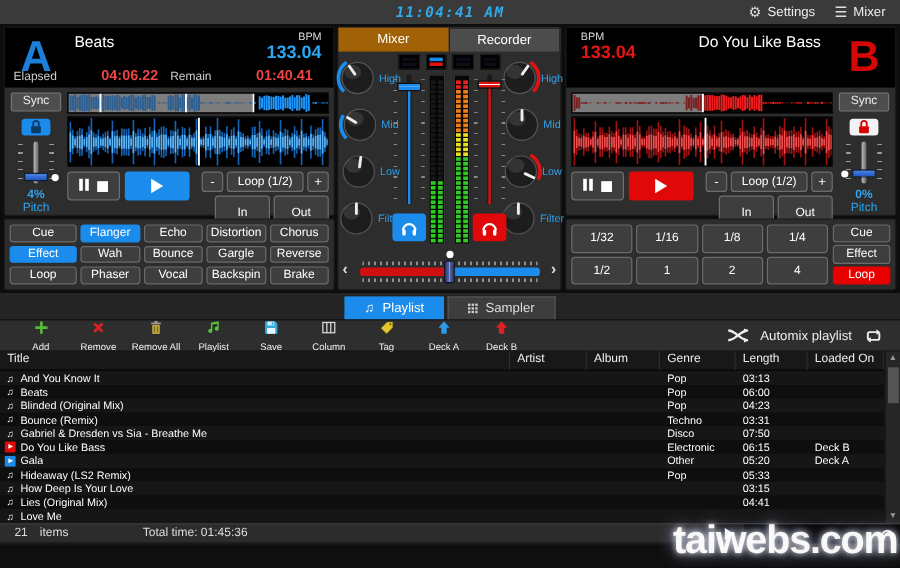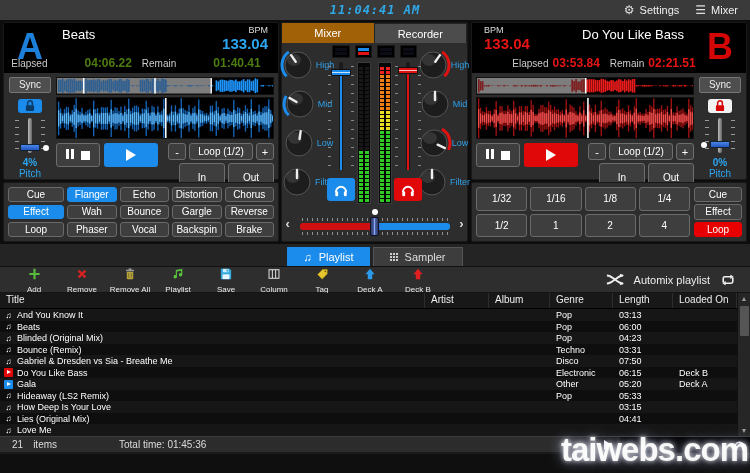--- a/index.html
+++ b/index.html
@@ -42,21 +42,21 @@
   #deckB .deck-title { right:62px; }
   .bpm-block { position:absolute; top:2px; }
   #deckA .bpm-block { right:10px; text-align:right; }
   #deckB .bpm-block { left:12px; text-align:left; }
   .bpm-label { font-size:9px; color:#ddd; }
   .bpm-value { font-size:15px; font-weight:bold; }
   #deckA .bpm-value { color:#2ba6f2; }
   #deckB .bpm-value { color:#e81414; }
   .deck-times { position:absolute; bottom:3px; left:0; right:0; text-align:center; font-size:10px; color:#ccc; }
   .time-value { font-size:12px; font-weight:bold; margin:0 10px 0 4px; }
-  #deckA .time-value { color:#4d7c0f;margin-left:37px; }
+  #deckA .time-value { color:#ef4444;margin-left:37px; }
   #deckB .time-value { color:#e81414; }
 
   .deck-body { position:absolute; top:52px; left:0; right:0; bottom:0; display:flex; gap:4px; padding:0 4px; }
   .deck-body.rev { flex-direction:row-reverse; }
   .side-col { width:44px; display:flex; flex-direction:column; align-items:center; padding-top:2px; }
   .sync-btn { width:42px; height:16px; background:#4e4e4e; border:1px solid #777; border-radius:2px;
               color:#eee; font-size:10px; text-align:center; line-height:14px; cursor:pointer; }
   .lock-btn { width:24px; height:21px; border-radius:3px; margin-top:6px; display:flex;
               align-items:center; justify-content:center; cursor:pointer; }
   #deckA .lock-btn { background:#1b8ceb; color:#0a3c68; }
@@ -919,23 +919,20 @@
     </div>
 
     <div class="panel" id="deckB">
       <div class="deck-header">
         <span class="deck-letter">B</span>
         <span class="deck-title">Do You Like Bass</span>
         <div class="bpm-block">
           <div class="bpm-label">BPM</div>
           <div class="bpm-value">133.04</div>
         </div>
-        <div class="deck-times">
-          <span>Elapsed</span><span class="time-value">03:53.84</span><span>Remain</span><span class="time-value">02:21.51</span>
-        </div>
       </div>
       <div class="deck-body rev">
         <div class="side-col">
           <div class="sync-btn">Sync</div>
           <div class="lock-btn">
             <svg width="14" height="14" viewBox="0 0 24 24">
                 <path d="M8 11V7a4 4 0 0 1 8 0v4" stroke="currentColor" stroke-width="2.6" fill="none"></path>
                 <rect x="5" y="10.5" width="14" height="10" rx="1.5" fill="currentColor"></rect>
               </svg>
           </div>

